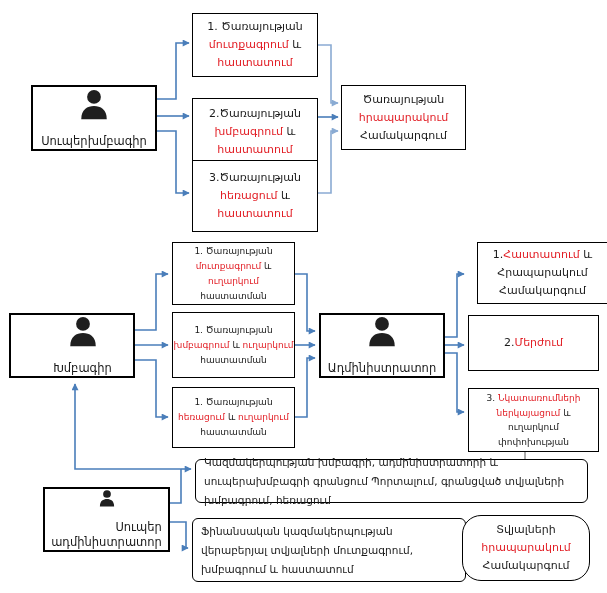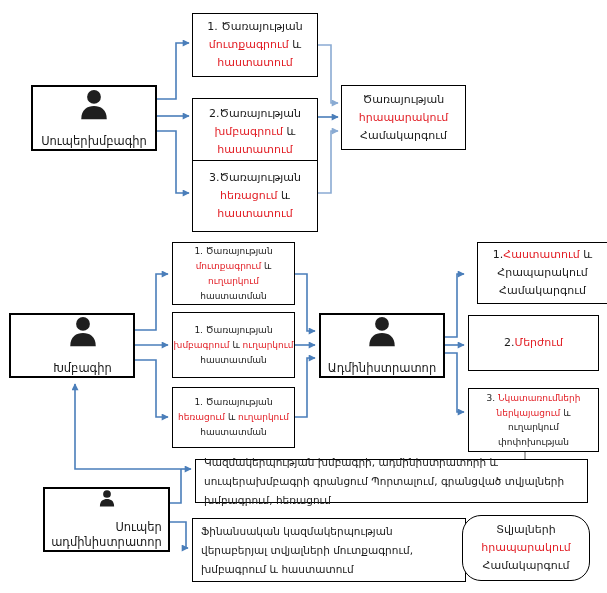--- a/index.html
+++ b/index.html
@@ -16,21 +16,21 @@
   .ah-l{fill:var(--arrow_light,#8aabd3);}
   .box{
     position:absolute;background:#fff;border:1.4px solid #000;box-sizing:border-box;
     display:flex;flex-direction:column;justify-content:center;align-items:center;
     text-align:right;line-height:1.55;
   }
   .actor{border-width:2px;}
   .task-lg{font-size:11px;line-height:18px;}
   .task-sm{font-size:9px;line-height:15px;}
   .task-xs{font-size:9px;line-height:14.5px;}
-  .wide{font-size:10.5px;line-height:19px;align-items:flex-start;text-align:left;padding:13px 8px;}
+  .wide{font-size:10.5px;line-height:19px;align-items:flex-start;text-align:left;padding:13px 8px;border-radius:6px;}
   .actor-label{font-size:11.5px;line-height:15px;margin-top:12px;}
   .r{color:var(--red,#e21e25);}
   .k{color:var(--text,#1a1a1a);}
   .person-icon{width:34px;height:34px;display:block;}
   .person-icon .fill{fill:#1f1f1f;}
 </style>
 </head>
 <body>
 
 <div id="canvas">

